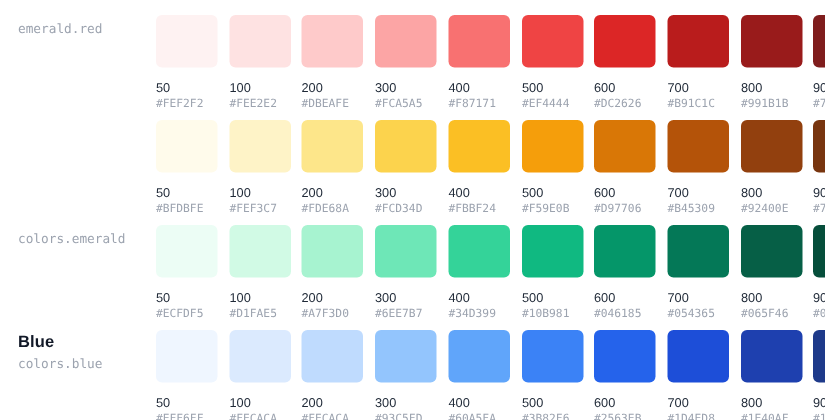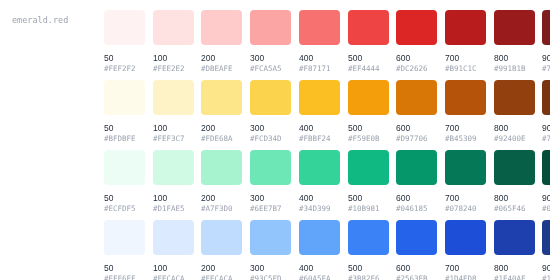--- a/index.html
+++ b/index.html
@@ -194,20 +194,21 @@
         </div>
         <div class="sw" style="left: 438px;">
           <div class="chip" style="background: rgb(120, 53, 15);"></div>
           <div class="sw-weight">900</div>
           <div class="sw-hex">#78350F</div>
         </div>
       </div>
     </div>
     <div class="row">
       <div class="row-head">
+        <div class="row-token">colors.emerald</div>
       </div>
       <div class="swatches">
         <div class="sw" style="left: 0px;">
           <div class="chip" style="background: rgb(236, 253, 245);"></div>
           <div class="sw-weight">50</div>
           <div class="sw-hex">#ECFDF5</div>
         </div>
         <div class="sw" style="left: 49px;">
           <div class="chip" style="background: rgb(209, 250, 229);"></div>
           <div class="sw-weight">100</div>
@@ -234,36 +235,38 @@
           <div class="sw-hex">#10B981</div>
         </div>
         <div class="sw" style="left: 292px;">
           <div class="chip" style="background: rgb(5, 150, 105);"></div>
           <div class="sw-weight">600</div>
           <div class="sw-hex">#046185</div>
         </div>
         <div class="sw" style="left: 341px;">
           <div class="chip" style="background: rgb(4, 120, 87);"></div>
           <div class="sw-weight">700</div>
-          <div class="sw-hex">#078240</div>
+          <div class="sw-hex">#054365</div>
         </div>
         <div class="sw" style="left: 390px;">
           <div class="chip" style="background: rgb(6, 95, 70);"></div>
           <div class="sw-weight">800</div>
           <div class="sw-hex">#065F46</div>
         </div>
         <div class="sw" style="left: 438px;">
           <div class="chip" style="background: rgb(6, 78, 59);"></div>
           <div class="sw-weight">900</div>
           <div class="sw-hex">#064E3B</div>
         </div>
       </div>
     </div>
     <div class="row">
       <div class="row-head">
+        <div class="row-name">Blue</div>
+        <div class="row-token">colors.blue</div>
       </div>
       <div class="swatches">
         <div class="sw" style="left: 0px;">
           <div class="chip" style="background: rgb(239, 246, 255);"></div>
           <div class="sw-weight">50</div>
           <div class="sw-hex">#EFF6FF</div>
         </div>
         <div class="sw" style="left: 49px;">
           <div class="chip" style="background: rgb(219, 234, 254);"></div>
           <div class="sw-weight">100</div>

